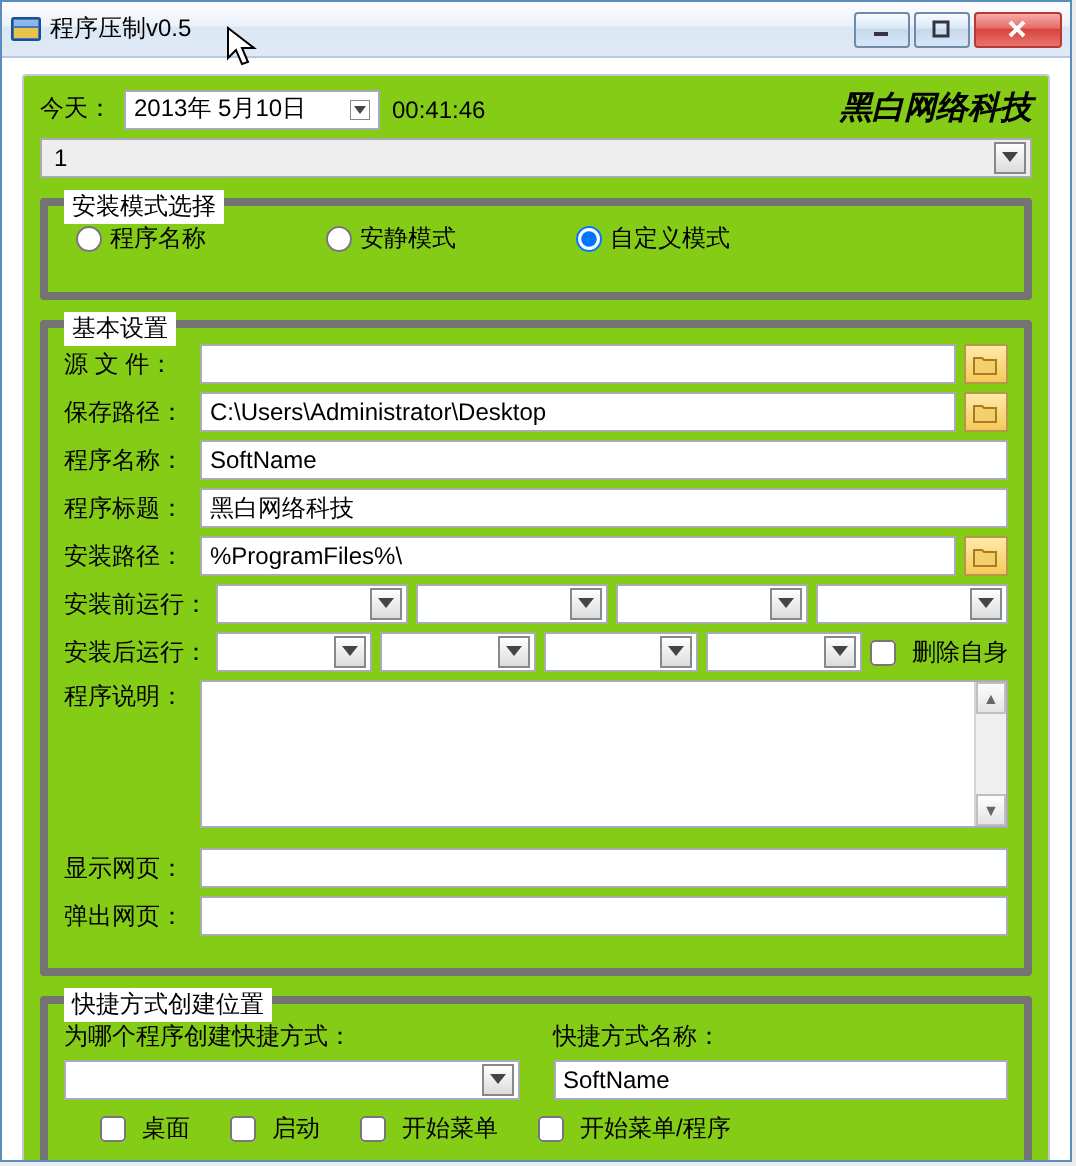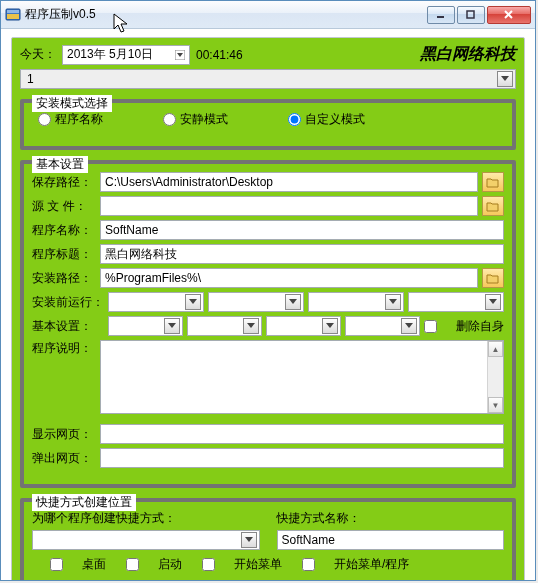--- a/index.html
+++ b/index.html
@@ -31,21 +31,21 @@
   .radios { display:flex; gap:60px; padding:0 6px 2px 6px; }
   .radio { display:flex; align-items:center; gap:4px; cursor:default; }
   .radio input { margin:0; }
   .row { display:flex; align-items:center; margin-bottom:4px; gap:4px; }
   .row .rlabel { width:64px; flex:none; }
   .tinput { flex:1; height:20px; border:1px solid #a5acb2; background:#fff; padding:0 4px; font:inherit; }
   .browse { width:22px; height:20px; border:1px solid #b49845; background:linear-gradient(#ffe9a9,#f6c85b); display:flex; align-items:center; justify-content:center; cursor:default; }
   .browse svg { width:14px; height:14px; }
   .multi { display:flex; gap:4px; flex:1; }
   .multi .combo { flex:1; background:#fff; }
-  .chk { display:flex; align-items:center; gap:19px; cursor:default; }
+  .chk { display:flex; align-items:center; gap:8px; cursor:default; }
   .chk input { margin:0; }
   .tarea-wrap { display:flex; align-items:flex-start; gap:4px; }
   .tarea-wrap .rlabel { width:64px; flex:none; }
   .url-row { display:flex; align-items:center; gap:4px; margin-top:4px; }
   .url-row .rlabel { width:64px; flex:none; }
   .sc-row { display:flex; gap:17px; }
   .sc-col { flex:1; }
   .sc-col .combo { background:#fff; }
   .chk-row { display:flex; gap:20px; margin-top:6px; padding:0 6px 0 18px; overflow:hidden; }
   .scroll-track { width:16px; background:#efefef; border-left:1px solid #d4d4d4; display:flex; flex-direction:column; }
@@ -136,40 +136,40 @@
               <input type="radio" name="im" checked="" style="">
               <span>自定义模式</span>
             </label>
         </div>
       </div>
 
       <div class="fieldset">
         <span class="legend">基本设置</span>
 
         <div class="row">
+          <span class="rlabel">源 文 件：</span>
+          <input class="tinput" value="" style="">
+          <span class="browse">
+              <svg viewBox="0 0 14 14">
+                <path d="M1 4 h4 l1 1 h6 v7 h-11 z" fill="#f3d06a" stroke="#a67c1f"></path>
+              </svg>
+            </span>
+        </div>
+
+        <div class="row">
           <span class="rlabel">保存路径：</span>
           <input class="tinput" value="C:\Users\Administrator\Desktop" style="">
           <span class="browse">
               <svg viewBox="0 0 14 14">
                 <path d="M1 4 h4 l1 1 h6 v7 h-11 z" fill="#f3d06a" stroke="#a67c1f"></path>
               </svg>
             </span>
         </div>
 
         <div class="row">
-          <span class="rlabel">源 文 件：</span>
-          <input class="tinput" value="" style="">
-          <span class="browse">
-              <svg viewBox="0 0 14 14">
-                <path d="M1 4 h4 l1 1 h6 v7 h-11 z" fill="#f3d06a" stroke="#a67c1f"></path>
-              </svg>
-            </span>
-        </div>
-
-        <div class="row">
           <span class="rlabel">程序名称：</span>
           <input class="tinput" value="SoftName" style="">
         </div>
 
         <div class="row">
           <span class="rlabel">程序标题：</span>
           <input class="tinput" value="黑白网络科技" style="">
         </div>
 
         <div class="row">
@@ -214,21 +214,21 @@
                 <span class="cbtn">
                   <svg width="8" height="8">
                     <polygon points="0,1 8,1 4,6" fill="#444"></polygon>
                   </svg>
                 </span>
               </div>
           </div>
         </div>
 
         <div class="row">
-          <span class="rlabel" style="width:72px">基本设置：</span>
+          <span class="rlabel" style="width:72px">安装后运行：</span>
           <div class="multi">
             <div class="combo">
                 <span class="ctext"></span>
                 <span class="cbtn">
                   <svg width="8" height="8">
                     <polygon points="0,1 8,1 4,6" fill="#444"></polygon>
                   </svg>
                 </span>
               </div>
             <div class="combo">

